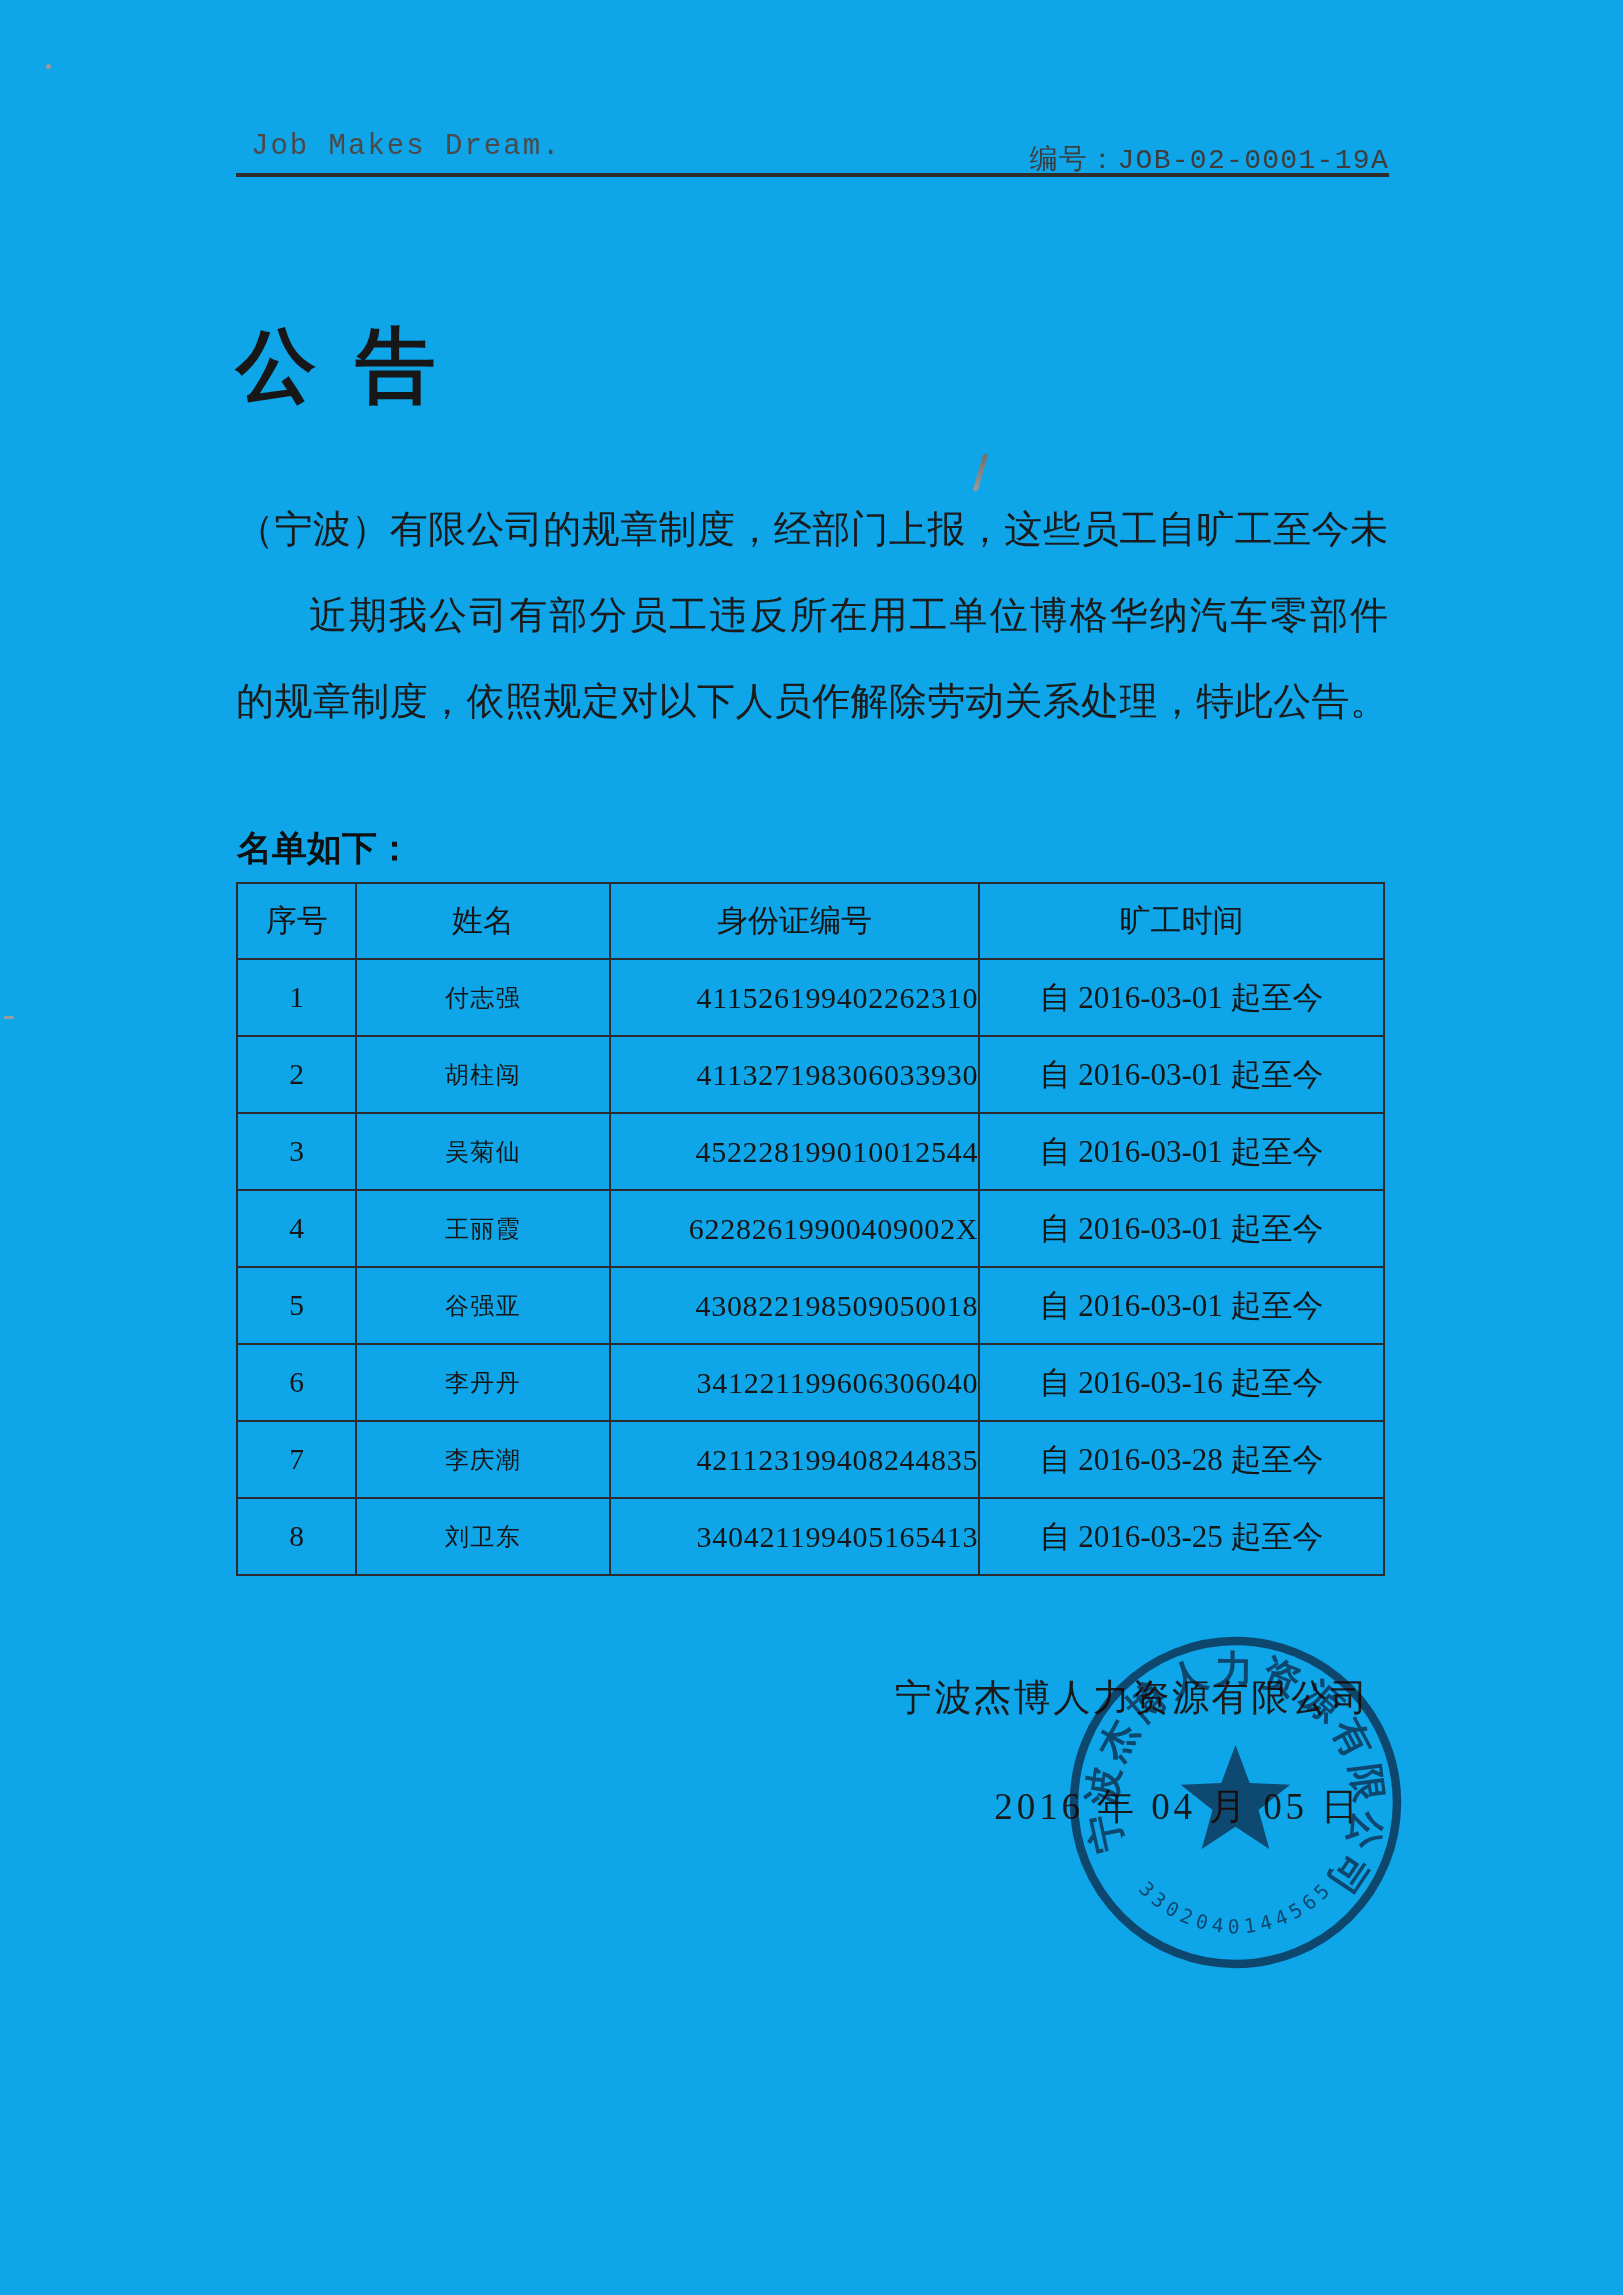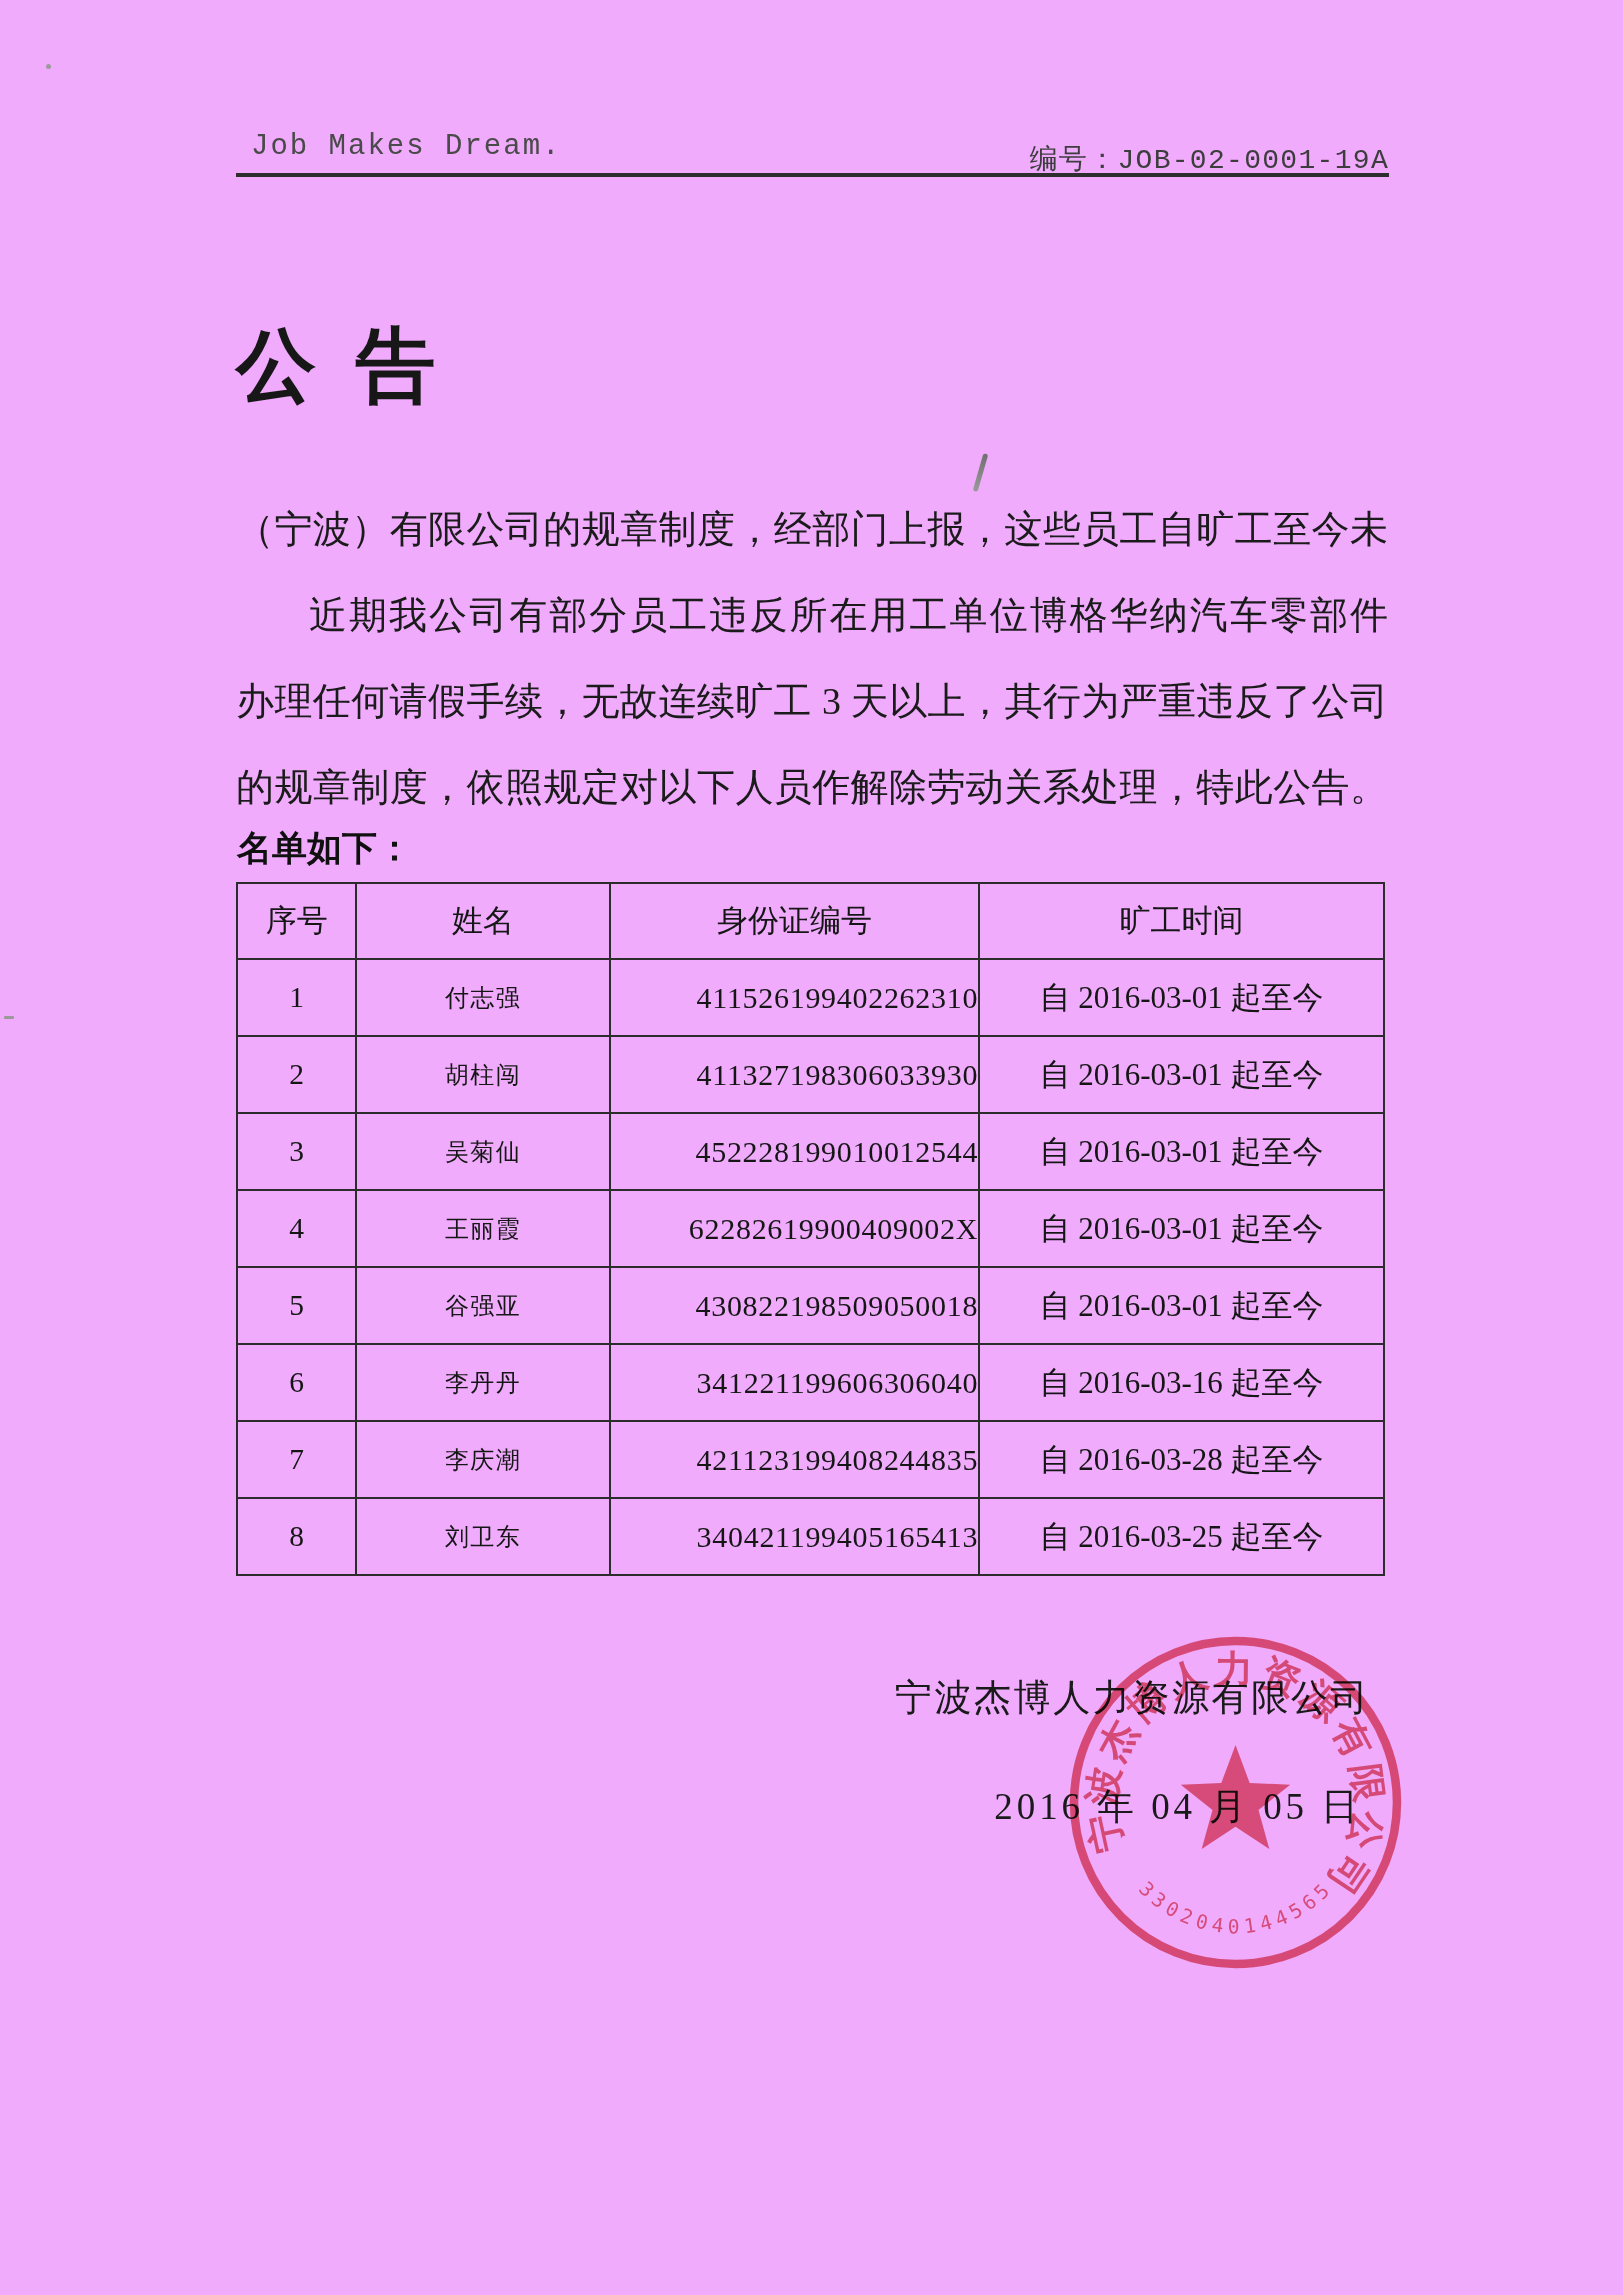--- a/index.html
+++ b/index.html
@@ -1,19 +1,19 @@
 <!DOCTYPE html>
 <html style="font-size:10.5px"><head>
 <meta charset="utf-8">
 <style>
   html,body{margin:0;padding:0;background:#e8e8e6;}
   .page{
     position:relative;
     width:1623px;height:2295px;
-    background:#f0abfc;
+    background:#0ea5e9;
     overflow:hidden;
     font-family:"Liberation Serif","DejaVu Serif",serif;
     color:#1c1c1c;
   }
   
   .slogan{
     position:absolute;left:251px;top:130px;
     font-family:"Liberation Mono","DejaVu Sans Mono",monospace;
     font-size:29px;letter-spacing:2px;color:#4a4a4a;
     white-space:nowrap;
@@ -101,21 +101,20 @@
   <div class="slogan">Job Makes Dream.</div>
   <div class="docno">编号：JOB-02-0001-19A</div>
   <div class="rule"></div>
 
   <h1 class="title">公 告</h1>
   <div class="pen-mark"></div>
 
   <div class="body-text">
     <div class="line">（宁波）有限公司的规章制度，经部门上报，这些员工自旷工至今未</div>
     <div class="line indent">近期我公司有部分员工违反所在用工单位博格华纳汽车零部件</div>
-    <div class="line">办理任何请假手续，无故连续旷工 3 天以上，其行为严重违反了公司</div>
     <div class="line">的规章制度，依照规定对以下人员作解除劳动关系处理，特此公告。</div>
   </div>
 
   <div class="list-label">名单如下：</div>
 
   <table class="roster">
     <colgroup>
       <col style="width:10.4%">
       <col style="width:22.1%">
       <col style="width:32.2%">

